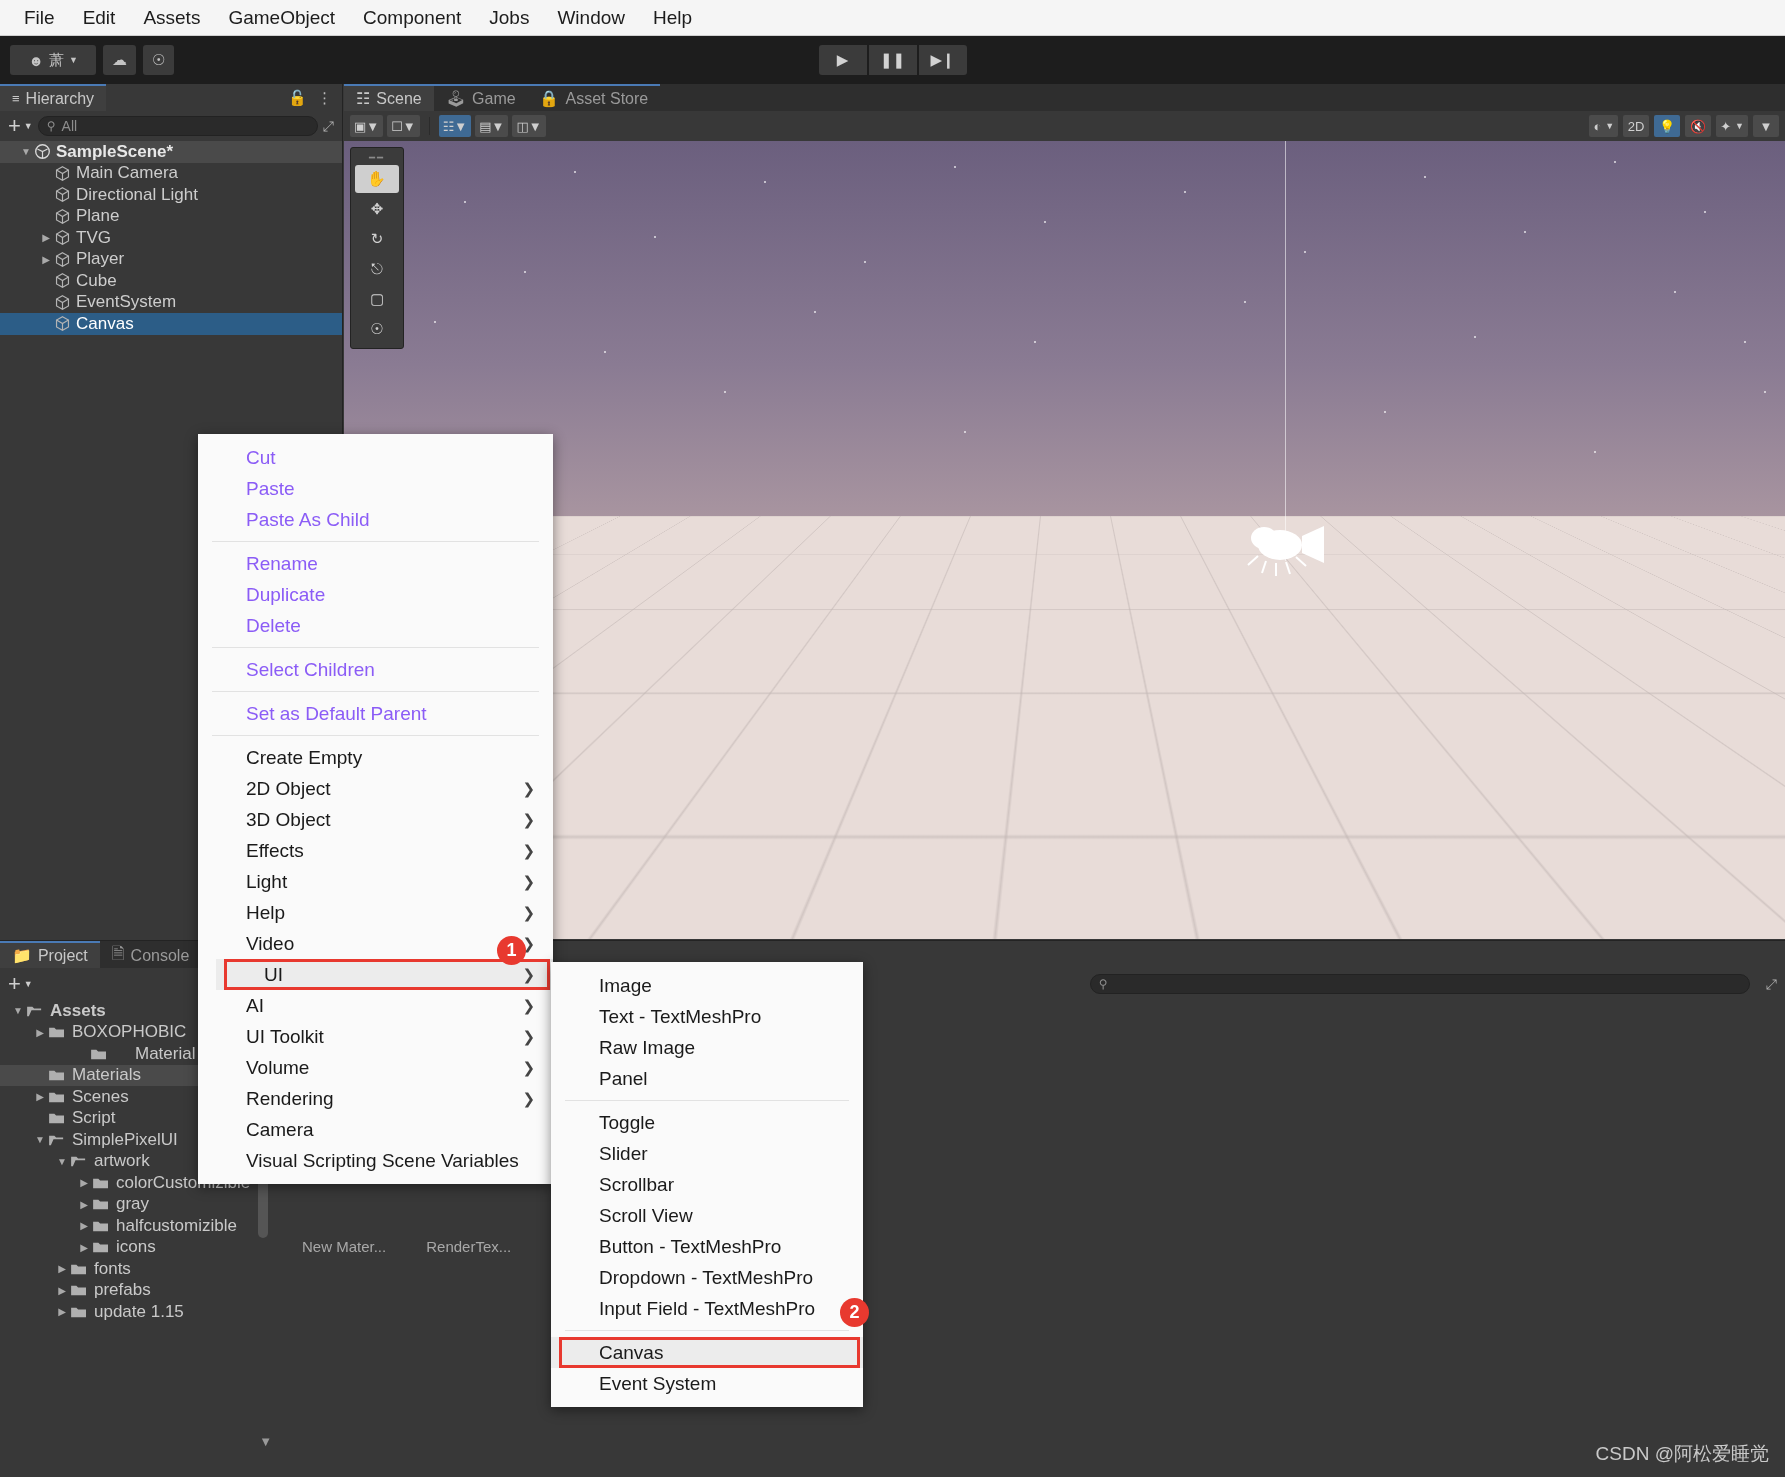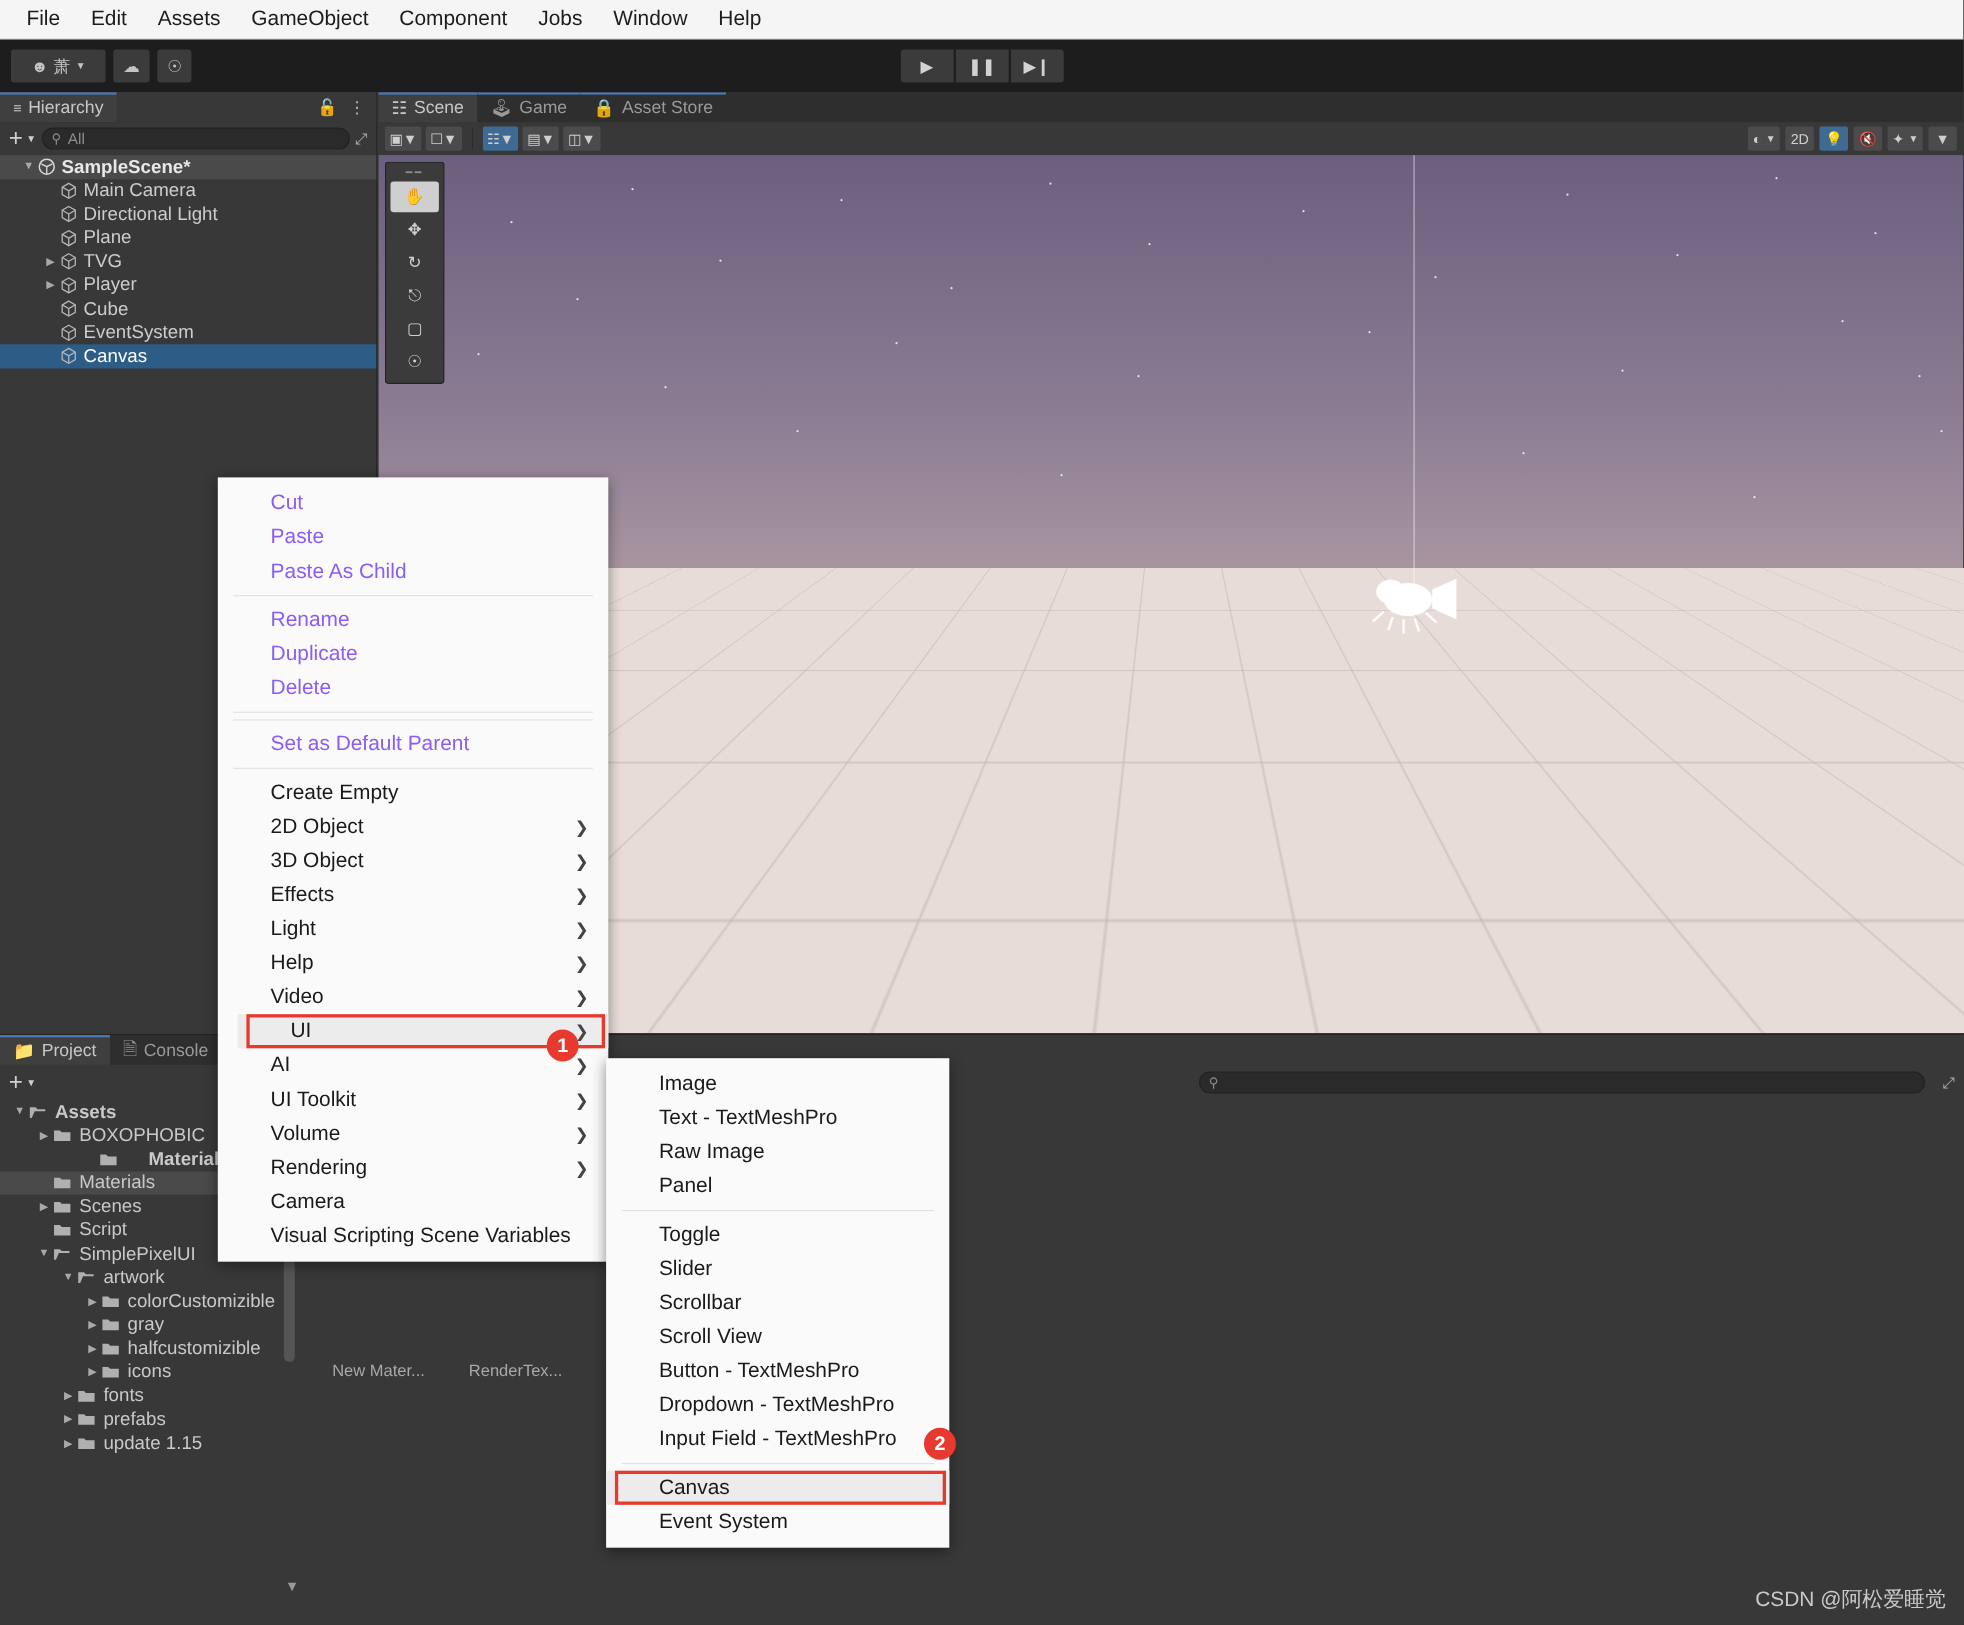--- a/index.html
+++ b/index.html
@@ -437,21 +437,21 @@
             <span>Assets</span>
           </div>
           <div class="trow" style="font-weight: normal;">
             <span style="display:inline-block;width:28px"></span>
             <span class="arrow">▶</span>
             <svg class="folder" viewBox="0 0 20 16">
               <path d="M1 14V3h6l2 2h9v9Z" fill="#b0b0b0"></path>
             </svg>
             <span>BOXOPHOBIC</span>
           </div>
-          <div class="trow" style="font-weight: bold; gap: 21px;">
+          <div class="trow" style="font-weight: normal; gap: 21px;">
             <span style="display:inline-block;width:28px"></span>
             <span class="arrow"></span>
             <svg class="folder" viewBox="0 0 20 16">
               <path d="M1 14V3h6l2 2h9v9Z" fill="#b0b0b0"></path>
             </svg>
             <span>Material</span>
           </div>
           <div class="trow sel" style="font-weight: normal;">
             <span style="display:inline-block;width:28px"></span>
             <span class="arrow"></span>
@@ -574,20 +574,23 @@
       <div class="row dis">
         <span>Rename</span>
       </div>
       <div class="row dis">
         <span>Duplicate</span>
       </div>
       <div class="row dis">
         <span>Delete</span>
       </div>
       <div class="sep"></div>
+      <div class="row dis">
+        <span>Select Children</span>
+      </div>
       <div class="sep"></div>
       <div class="row dis">
         <span>Set as Default Parent</span>
       </div>
       <div class="sep"></div>
       <div class="row">
         <span>Create Empty</span>
       </div>
       <div class="row">
         <span>2D Object</span>

